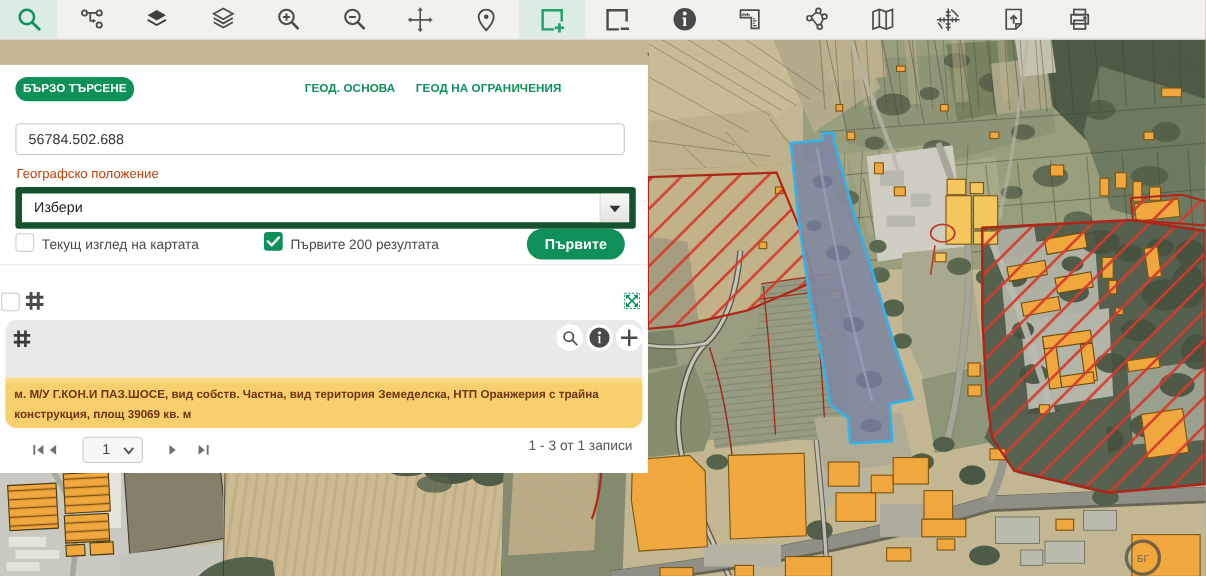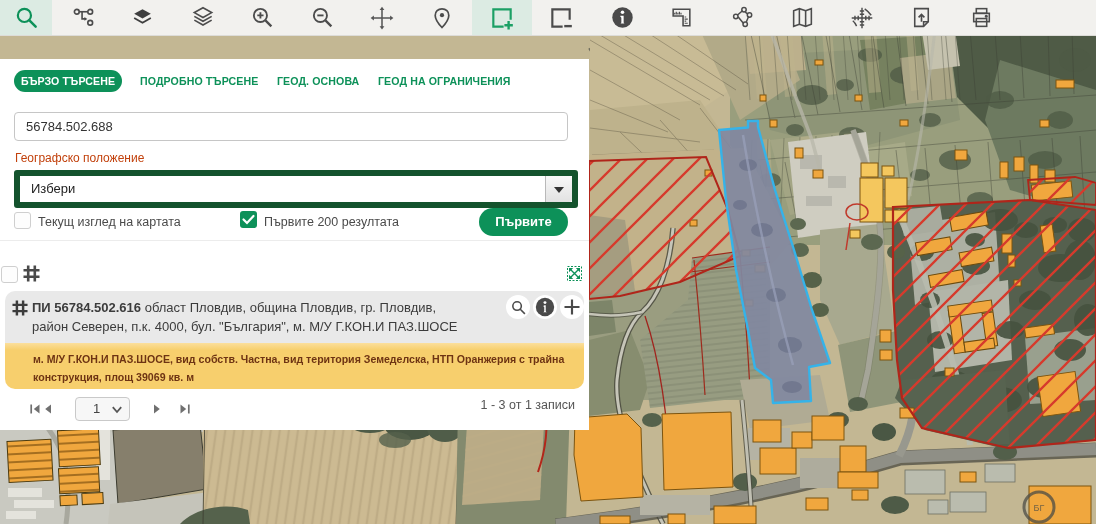--- a/index.html
+++ b/index.html
@@ -42,21 +42,21 @@
   .divider{position:absolute;left:0px;top:181px;width:589px;height:1px;background:#ececec;}
   
   .resrow{position:absolute;left:0;top:206px;width:589px;height:18px;}
   .card{position:absolute;left:5px;top:232px;width:579px;height:52px;background:#e9e9e9;
         border-radius:10px 10px 0 0;}
   .cardtext{position:absolute;left:27px;top:7px;font-size:13px;color:#3c3c3c;line-height:19px;white-space:nowrap;}
   .cicon{position:absolute;top:4px;width:24px;height:24px;border-radius:50%;background:#fff;
          display:flex;align-items:center;justify-content:center;}
   .ybox{position:absolute;left:5px;top:284px;width:579px;height:46px;background:linear-gradient(#fbdf9c,#f7cf6d 15%);
         border-radius:0 0 10px 10px;}
-  .ytext{position:absolute;left:28px;top:7px;font-size:10.6px;color:#6e3413;line-height:18px;font-weight:bold;white-space:nowrap;}
+  .ytext{position:absolute;left:8px;top:7px;font-size:10.6px;color:#6e3413;line-height:18px;font-weight:bold;white-space:nowrap;}
   .pager{position:absolute;left:0;top:338px;width:589px;height:30px;}
   .pagebox{position:absolute;left:75px;top:0px;width:53px;height:22px;border:1px solid #c9c9c9;
            border-radius:4px;background:#f7f7f7;}
   .records{position:absolute;right:14px;top:1px;font-size:12.5px;color:#555;}
 </style>
 </head>
 <body>
 <svg id="map" viewBox="0 0 1096 524">
 <defs>
   <pattern id="hatch" width="26" height="26" patternUnits="userSpaceOnUse">
@@ -510,21 +510,20 @@
       <rect x="7" y="3.5" width="10" height="4.5"></rect>
         <rect x="4.5" y="8" width="15" height="8"></rect>
         <rect x="7" y="13" width="10" height="7.5"></rect>
         <circle cx="16.6" cy="10.8" r="0.8" fill="#4c4c4c"></circle>
     </svg>
   </div>
 </div>
 <div id="panel">
   <div class="tabs">
     <div class="tabpill">БЪРЗО ТЪРСЕНЕ</div>
-    <div class="tab" style="left:140px;">ПОДРОБНО ТЪРСЕНЕ</div>
     <div class="tab" style="left:277px;">ГЕОД. ОСНОВА</div>
     <div class="tab" style="left:378px;">ГЕОД НА ОГРАНИЧЕНИЯ</div>
   </div>
   <div class="sinput">56784.502.688</div>
   <div class="geolabel">Географско положение</div>
   <div class="select">
       <span class="txt">Избери</span>
       <span class="btn"></span>
     </div>
   <div class="cb" style="left:14px;top:153px;"></div>
@@ -556,21 +555,20 @@
       <path d="M3 3 L12 12 M12 3 L3 12" stroke="#0d9159" stroke-width="1.4"></path>
     </svg>
   </div>
   <div class="card">
     <svg style="position:absolute;left:7px;top:9px;" width="16" height="16" viewBox="0 0 17 17">
       <g stroke="#3c3c3c" stroke-width="2.6">
           <path d="M5.2 0.5 V16.5 M11.8 0.5 V16.5"></path>
           <path d="M0.5 5.2 H16.5 M0.5 11.8 H16.5"></path>
         </g>
     </svg>
-    <div class="cardtext"><b>ПИ 56784.502.616</b> област Пловдив, община Пловдив, гр. Пловдив,<br>район Северен, п.к. 4000, бул. "България", м. М/У Г.КОН.И ПАЗ.ШОСЕ</div>
     <div class="cicon" style="left:501px;">
       <svg width="17" height="17" viewBox="0 0 24 24">
           <circle cx="10" cy="10" r="6" fill="none" stroke="#4a4a4a" stroke-width="2.2"></circle>
           <path d="M14.5 14.5 L21 21" stroke="#4a4a4a" stroke-width="2.2"></path>
         </svg>
     </div>
     <div class="cicon" style="left:528px;">
       <svg width="22" height="22" viewBox="0 0 24 24">
           <circle cx="12" cy="12" r="10" fill="#4a4a4a"></circle>
           <circle cx="12" cy="7.2" r="1.6" fill="#fff"></circle>

